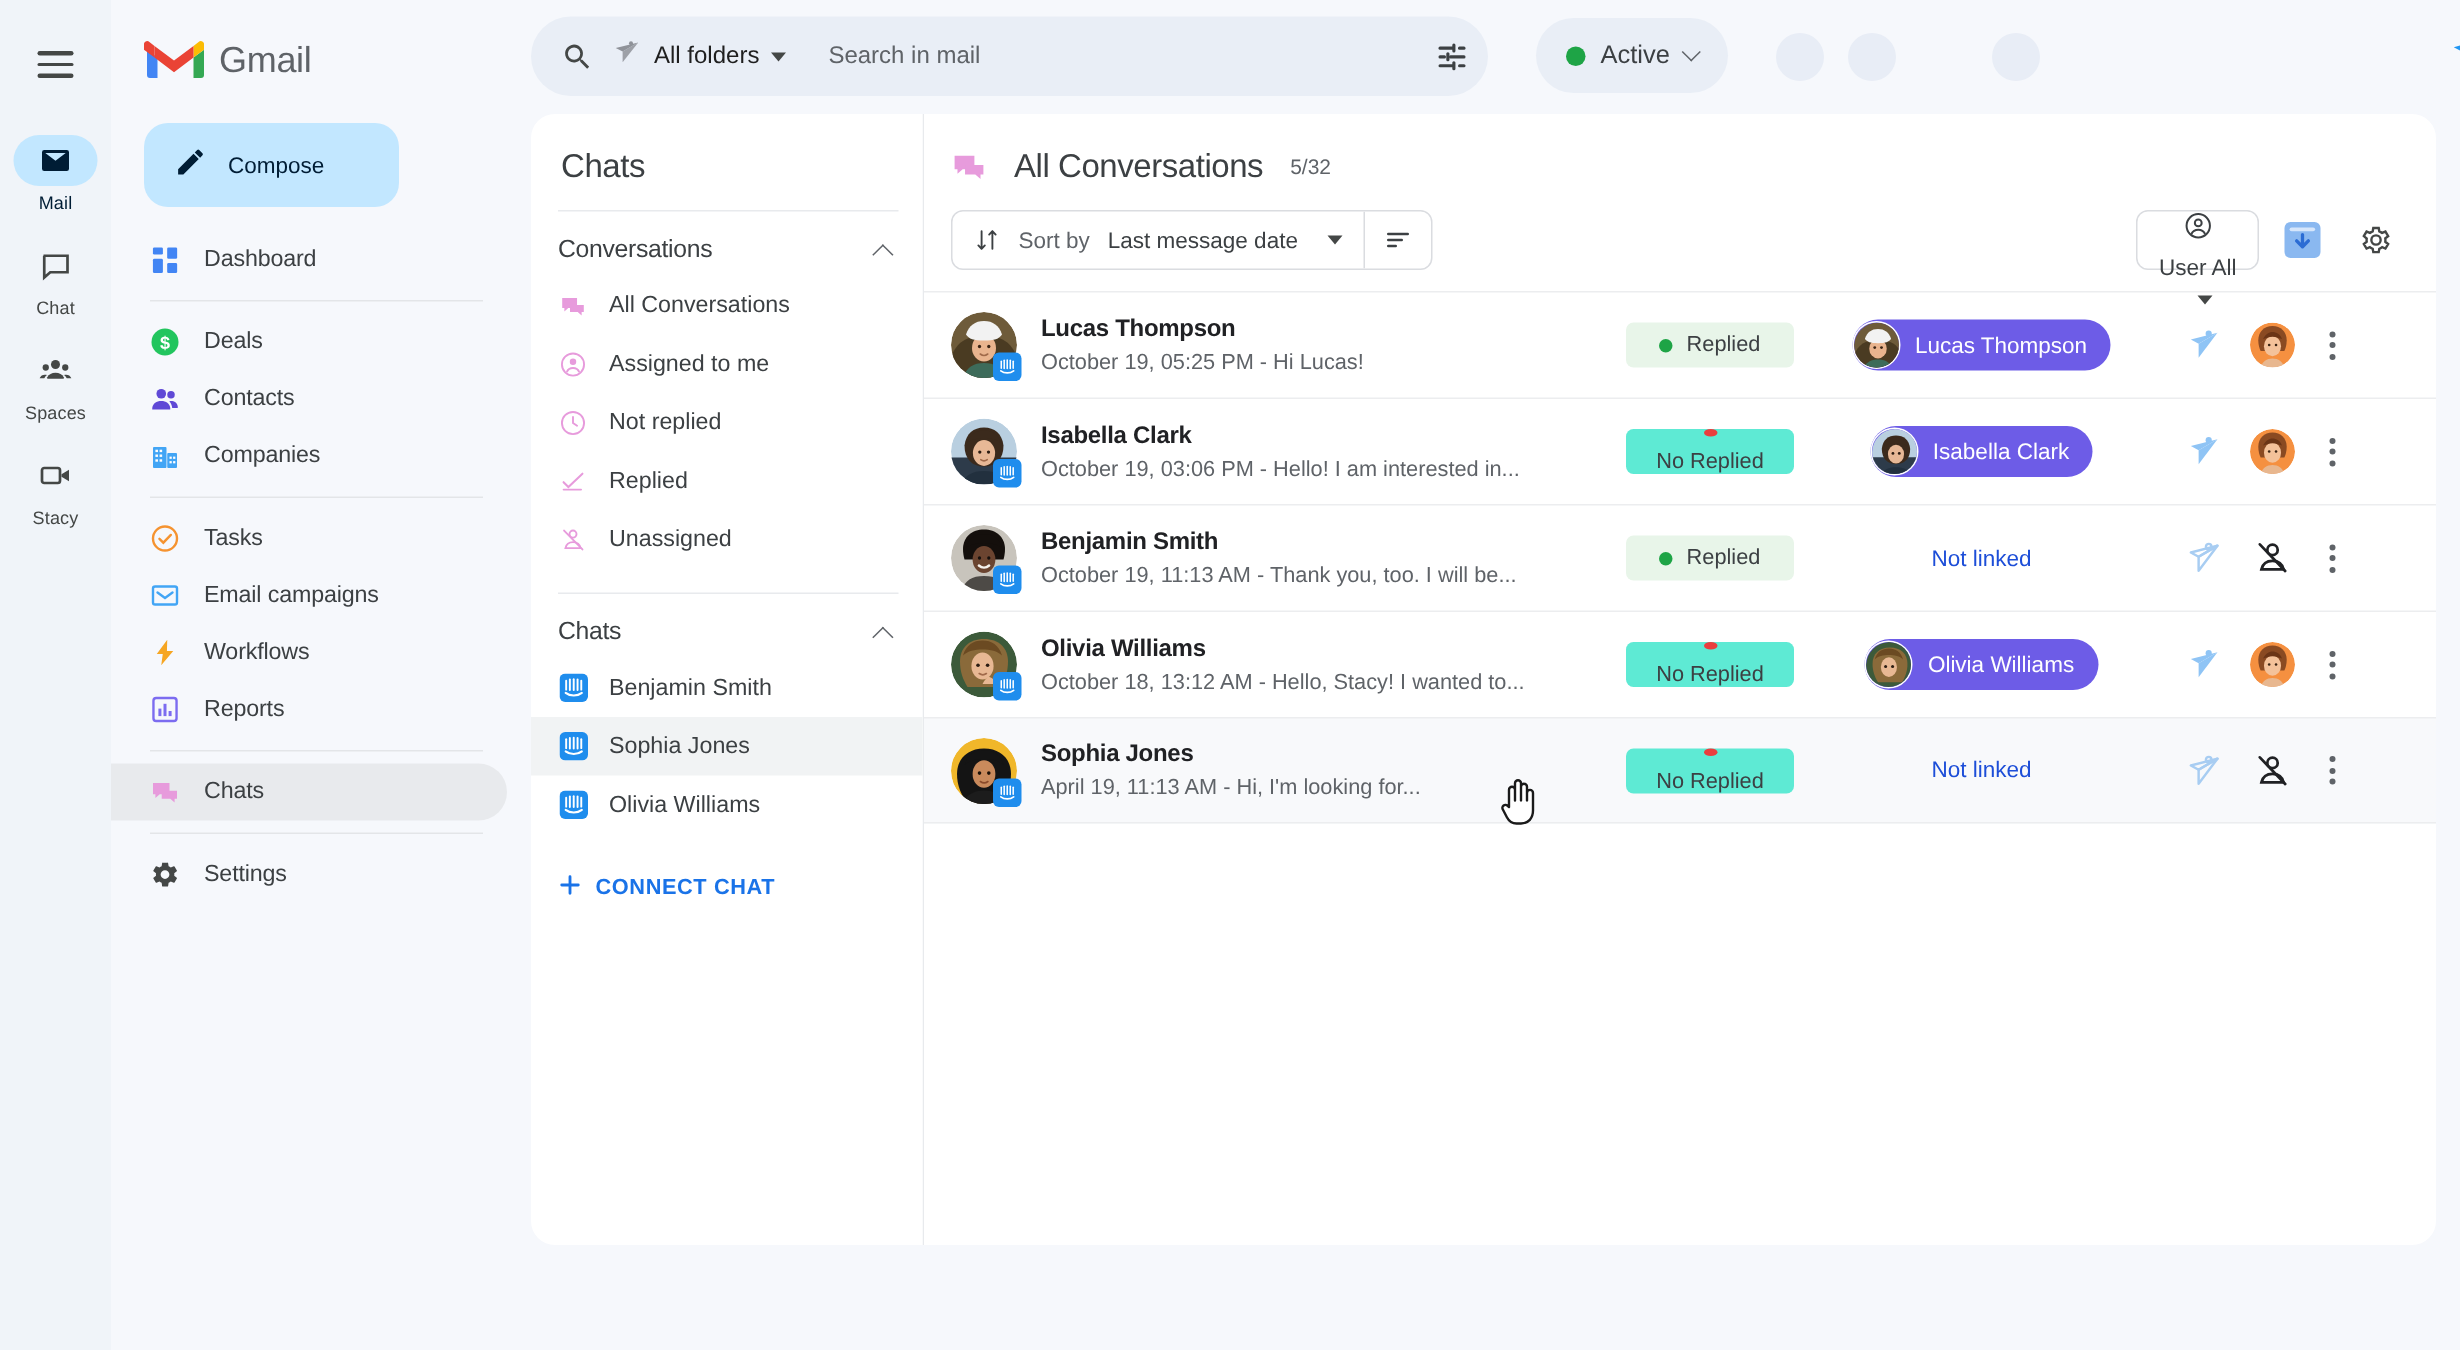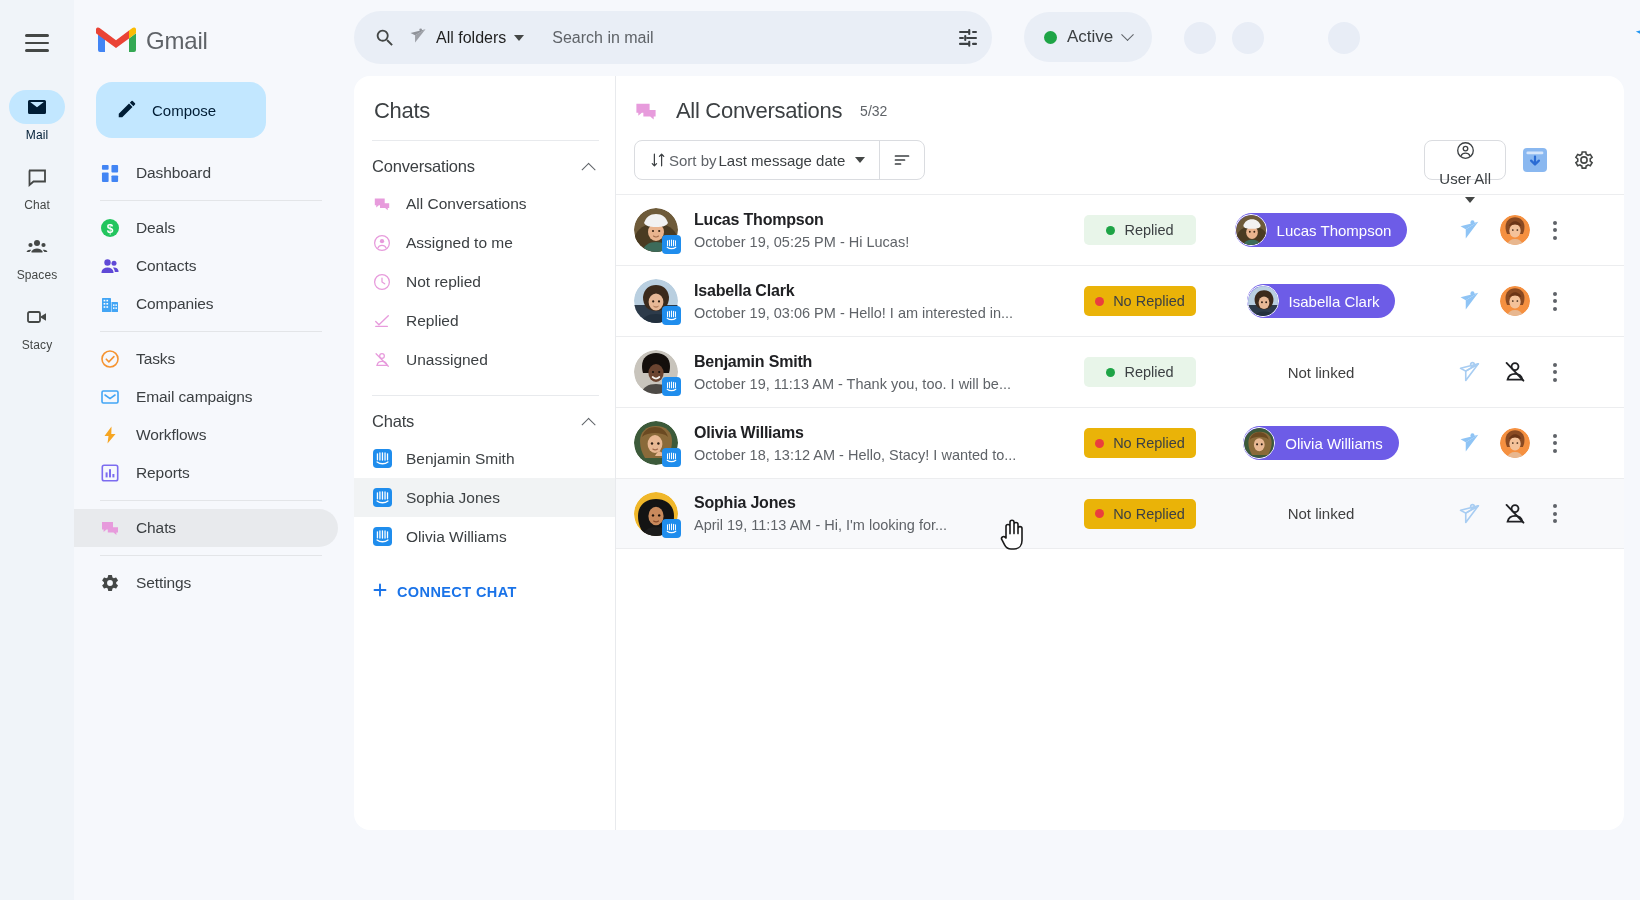--- a/index.html
+++ b/index.html
@@ -97,21 +97,21 @@
   
   .panel-main {
     position: absolute; left: 616px; top: 76px; width: 1008px; height: 754px;
     background: #fff; border-radius: 0 16px 16px 0;
   }
   .main-head { display: flex; align-items: center; gap: 18px; padding: 22px 0 0 18px; }
   .main-title { font-size: 22px; color: #3c4043; letter-spacing: -.3px; }
   .main-count { font-size: 14px; color: #5f6368; }
   .toolbar { display: flex; align-items: center; padding: 16px 22px 0 18px; }
   .sort-group { display: flex; align-items: stretch; border: 1px solid #dadce0; border-radius: 8px; height: 40px; overflow: hidden; }
-  .sort-btn { display: flex; align-items: center; gap: 2px; padding: 0 14px; cursor: pointer; }
+  .sort-btn { display: flex; align-items: center; gap: 12px; padding: 0 14px; cursor: pointer; }
   .sort-pre { font-size: 15px; color: #5f6368; }
   .sort-val { font-size: 15px; color: #3c4043; }
   .sort-sep { width: 1px; background: #dadce0; }
   .sort-order { width: 44px; display: flex; align-items: center; justify-content: center; cursor: pointer; }
   .spacer { flex: 1; }
   .user-filter { display: flex; align-items: center; gap: 10px; border: 1px solid #dadce0;
     border-radius: 8px; height: 40px; padding: 0 14px; cursor: pointer; flex-direction: column; }
   .user-filter-lbl { font-size: 15px; color: #3c4043; }
   .icon-btn { width: 38px; height: 38px; display: flex; align-items: center; justify-content: center;
     cursor: pointer; margin-left: 10px; }
@@ -124,28 +124,28 @@
   .row-av { position: relative; width: 44px; height: 44px; flex: 0 0 44px; margin-right: 16px; }
   .row-av .pic { width: 44px; height: 44px; border-radius: 50%; overflow: hidden; }
   .src-badge { position: absolute; right: -3px; bottom: -2px; width: 19px; height: 19px; border-radius: 4px;
     background: #1f8ded; display: flex; align-items: center; justify-content: center; }
   .row-text { width: 390px; }
   .row-name { font-size: 16px; color: #202124; font-weight: 700; letter-spacing: -.2px; }
   .row-snippet { font-size: 14.5px; color: #5f6368; margin-top: 5px; white-space: nowrap; overflow: hidden; text-overflow: ellipsis; }
   .status-chip { width: 112px; height: 30px; border-radius: 5px; display: flex; align-items: center;
     justify-content: center; gap: 9px; font-size: 14.5px; }
   .status-chip.replied { background: #e8f5e9; color: #3c4043; }
-  .status-chip.noreplied { background: #eab308; color: #3c4043; }
+  .status-chip.noreplied { background: #5eead4; color: #3c4043; flex-direction: column; }
   .sdot { width: 9px; height: 9px; border-radius: 50%; }
   .link-col { width: 250px; display: flex; justify-content: center; align-items: center; }
   .link-chip { display: flex; align-items: center; background: #6d5ce7; border-radius: 17px; height: 34px;
     padding-right: 16px; max-width: 100%; }
   .link-chip .lpic { width: 32px; height: 32px; border-radius: 50%; overflow: hidden; border: 1.5px solid #fff; flex: 0 0 32px; }
   .link-chip .lname { color: #fff; font-size: 15px; margin-left: 10px; white-space: nowrap; }
-  .notlinked { font-size: 15px; color: #404040; }
+  .notlinked { font-size: 15px; color: #1d4ed8; }
   .row-ico { width: 46px; display: flex; align-items: center; justify-content: center; }
   .kebab { width: 34px; display: flex; flex-direction: column; align-items: center; gap: 3.5px; cursor: pointer; }
   .kebab i { width: 4px; height: 4px; border-radius: 50%; background: #5f6368; display: block; }
 
   .cursor { position: absolute; left: 999px; top: 518px; pointer-events: none; z-index: 50; }
 </style>
 </head>
 <body>
 
 <div class="app">

